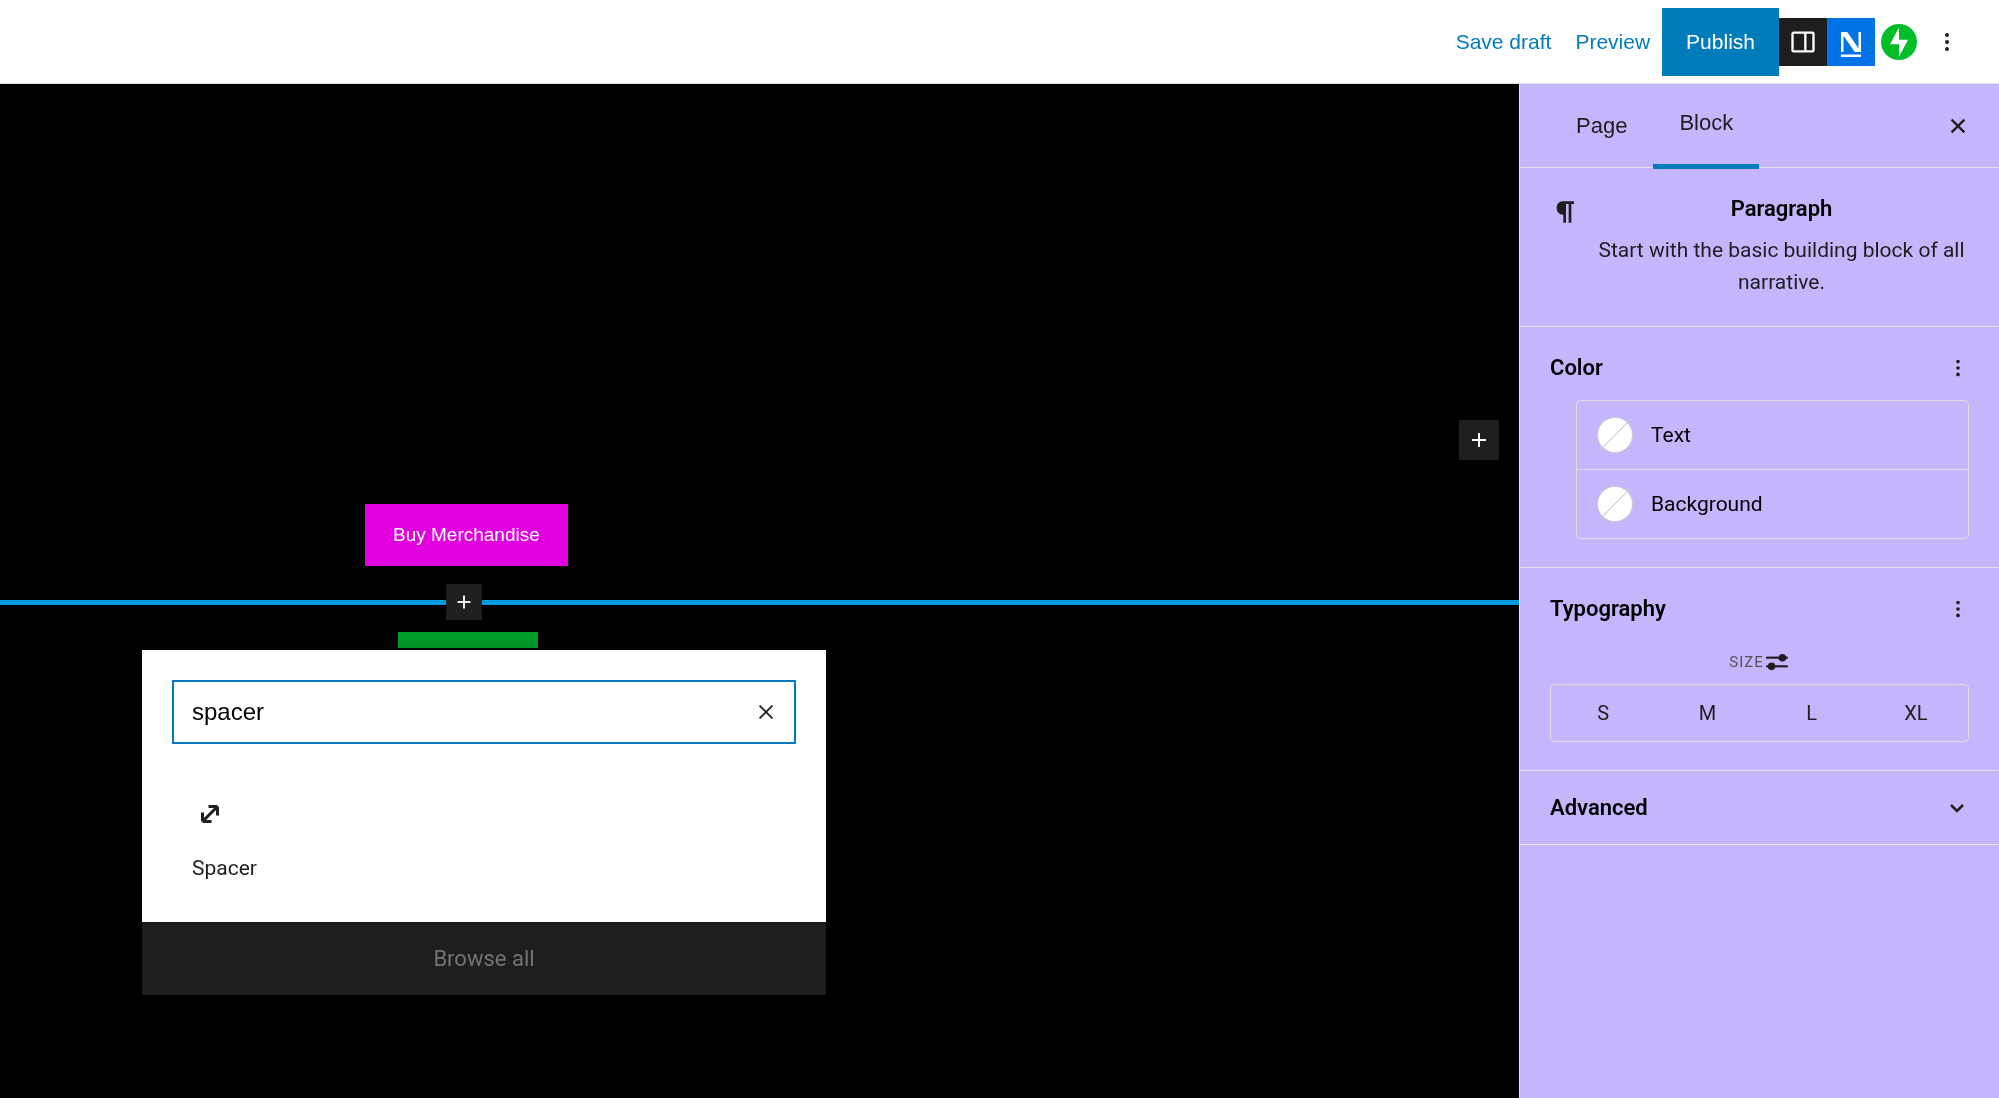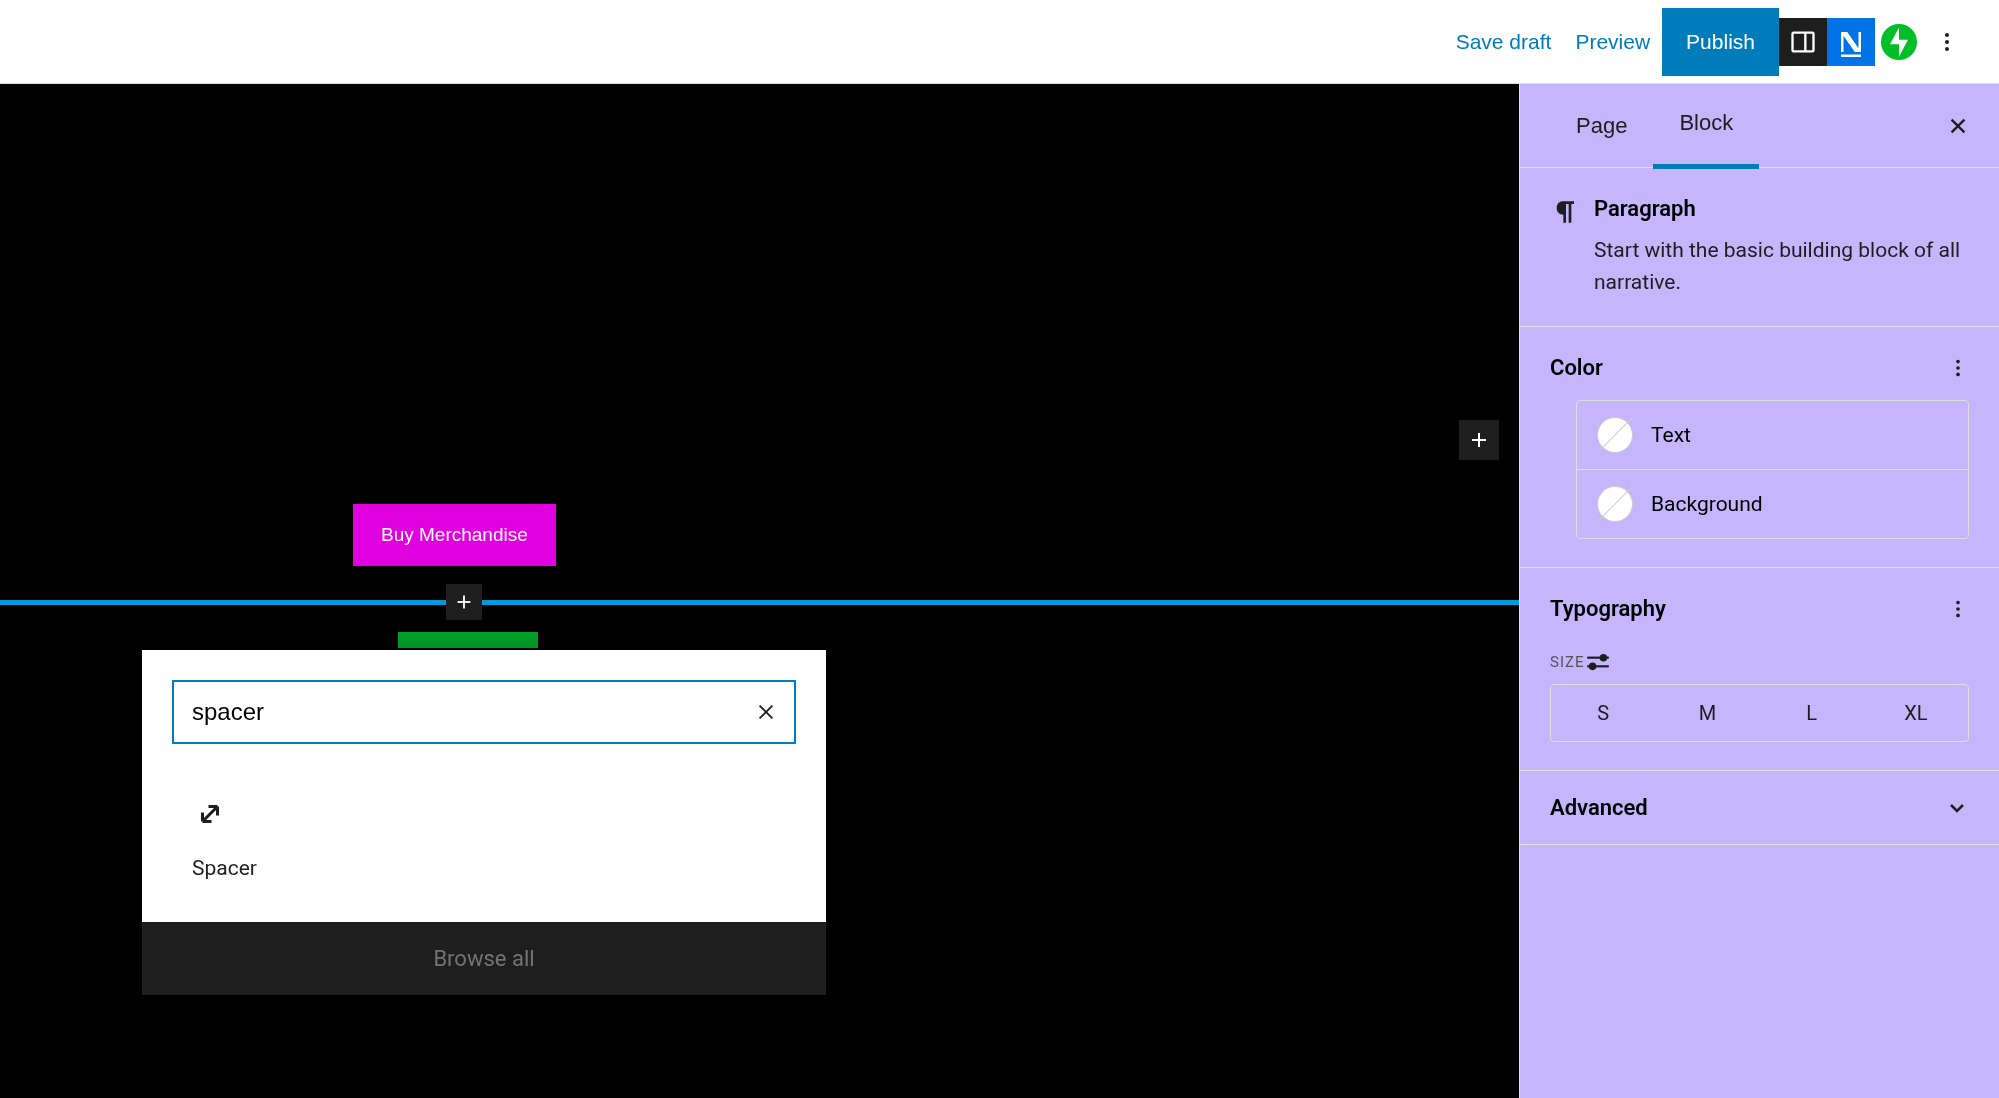--- a/index.html
+++ b/index.html
@@ -16,21 +16,21 @@
 .topbar .jetpack-btn { background: none; }
 .topbar .more-btn { background: none; }
 
 
 .main { display: flex; height: calc(100% - 84px); }
 .canvas { flex: 1; background: #000; position: relative; }
 .sidebar { width: 480px; background: #c4b5fd; border-left: 1px solid #e0e0e0; display: flex; flex-direction: column; }
 
 
 .add-block-floating { position: absolute; top: 336px; right: 20px; width: 40px; height: 40px; background: #1e1e1e; color: #fff; display: flex; align-items: center; justify-content: center; cursor: pointer; border: none; }
-.buy-btn { position: absolute; top: 420px; left: 353px; background: #e000e0; color: #fff; font-size: 19px; padding: 20px 28px; border: none; cursor: pointer; }
+.buy-btn { position: absolute; top: 420px; left: 365px; background: #e000e0; color: #fff; font-size: 19px; padding: 20px 28px; border: none; cursor: pointer; }
 .divider-line { position: absolute; top: 516px; left: 0; right: 0; height: 5px; background: #0099dd; }
 .divider-plus { position: absolute; top: 500px; left: 446px; width: 36px; height: 36px; background: #1e1e1e; color: #fff; display: flex; align-items: center; justify-content: center; cursor: pointer; }
 .green-block { position: absolute; top: 548px; left: 398px; width: 140px; height: 16px; background: #00a32a; }
 
 
 .inserter { position: absolute; top: 566px; left: 142px; width: 684px; background: #fff; box-shadow: 0 4px 30px rgba(0,0,0,0.3); }
 .inserter-body { padding: 30px; }
 .search-wrap { position: relative; border: 2px solid #007cba; display: flex; align-items: center; }
 .search-input { flex: 1; border: none; font-size: 24px; padding: 16px 18px; outline: none; }
 .search-clear { background: none; border: none; width: 56px; height: 56px; display: flex; align-items: center; justify-content: center; cursor: pointer; font-size: 24px; }
@@ -39,36 +39,36 @@
 .result-label { font-size: 21px; color: #1e1e1e; }
 .browse-all { background: #1e1e1e; color: #737373; text-align: center; padding: 24px; cursor: pointer; font-size: 22px; }
 
 
 .sb-tabs { display: flex; align-items: center; border-bottom: 1px solid #e0e0e0; padding: 0 30px; position: relative; height: 84px; }
 .sb-tab { background: none; border: none; font-size: 22px; padding: 28px 26px; cursor: pointer; color: #1e1e1e; }
 .sb-tab.active { border-bottom: 5px solid #007cba; font-weight: 500; }
 .sb-close { position: absolute; right: 30px; background: none; border: none; cursor: pointer; font-size: 24px; }
 
 .sb-panel { padding: 28px 30px; border-bottom: 1px solid #e0e0e0; }
-.block-info { display: flex; gap: 12px; }
+.block-info { display: flex; gap: 12px; text-align: center; }
 .block-info-text h3 { font-size: 22px; font-weight: 600; margin-bottom: 14px; }
 .block-info-text p { font-size: 21px; color: #1e1e1e; line-height: 1.5; }
 
 .panel-header { display: flex; justify-content: space-between; align-items: center; margin-bottom: 20px; }
 .panel-title { font-size: 22px; font-weight: 600; }
 .panel-dots { background: none; border: none; cursor: pointer; }
 
 .color-rows { border: 1px solid #ddd; border-radius: 4px; margin-left: 26px; }
 .color-row { display: flex; align-items: center; gap: 18px; padding: 16px 20px; cursor: pointer; }
 .color-row + .color-row { border-top: 1px solid #ddd; }
 .color-swatch { width: 36px; height: 36px; border-radius: 50%; border: 1px solid #ccc; position: relative; background: #fff; }
 .color-swatch::after { content: ''; position: absolute; top: 50%; left: 50%; width: 140%; border-top: 1px solid #ccc; transform: translate(-50%,-50%) rotate(-45deg); }
 .color-label { font-size: 21px; }
 
-.size-label-row { display: flex; justify-content: flex-start; align-items: center; margin-top: 31px; }
+.size-label-row { display: flex; justify-content: center; align-items: center; margin-top: 31px; }
 .size-label { font-size: 15px; letter-spacing: 1px; color: #555; }
 .size-options { display: flex; border: 1px solid #ddd; border-radius: 4px; margin-top: 12px; }
 .size-opt { flex: 1; text-align: center; padding: 16px 0; font-size: 20px; cursor: pointer; color: #1e1e1e; }
 
 .advanced-panel { display: flex; justify-content: space-between; align-items: center; padding: 24px 30px; cursor: pointer; border-bottom: 1px solid #e0e0e0; }
 .advanced-title { font-size: 22px; font-weight: 600; }
 
 svg { display: block; }
 </style>
 </head>

